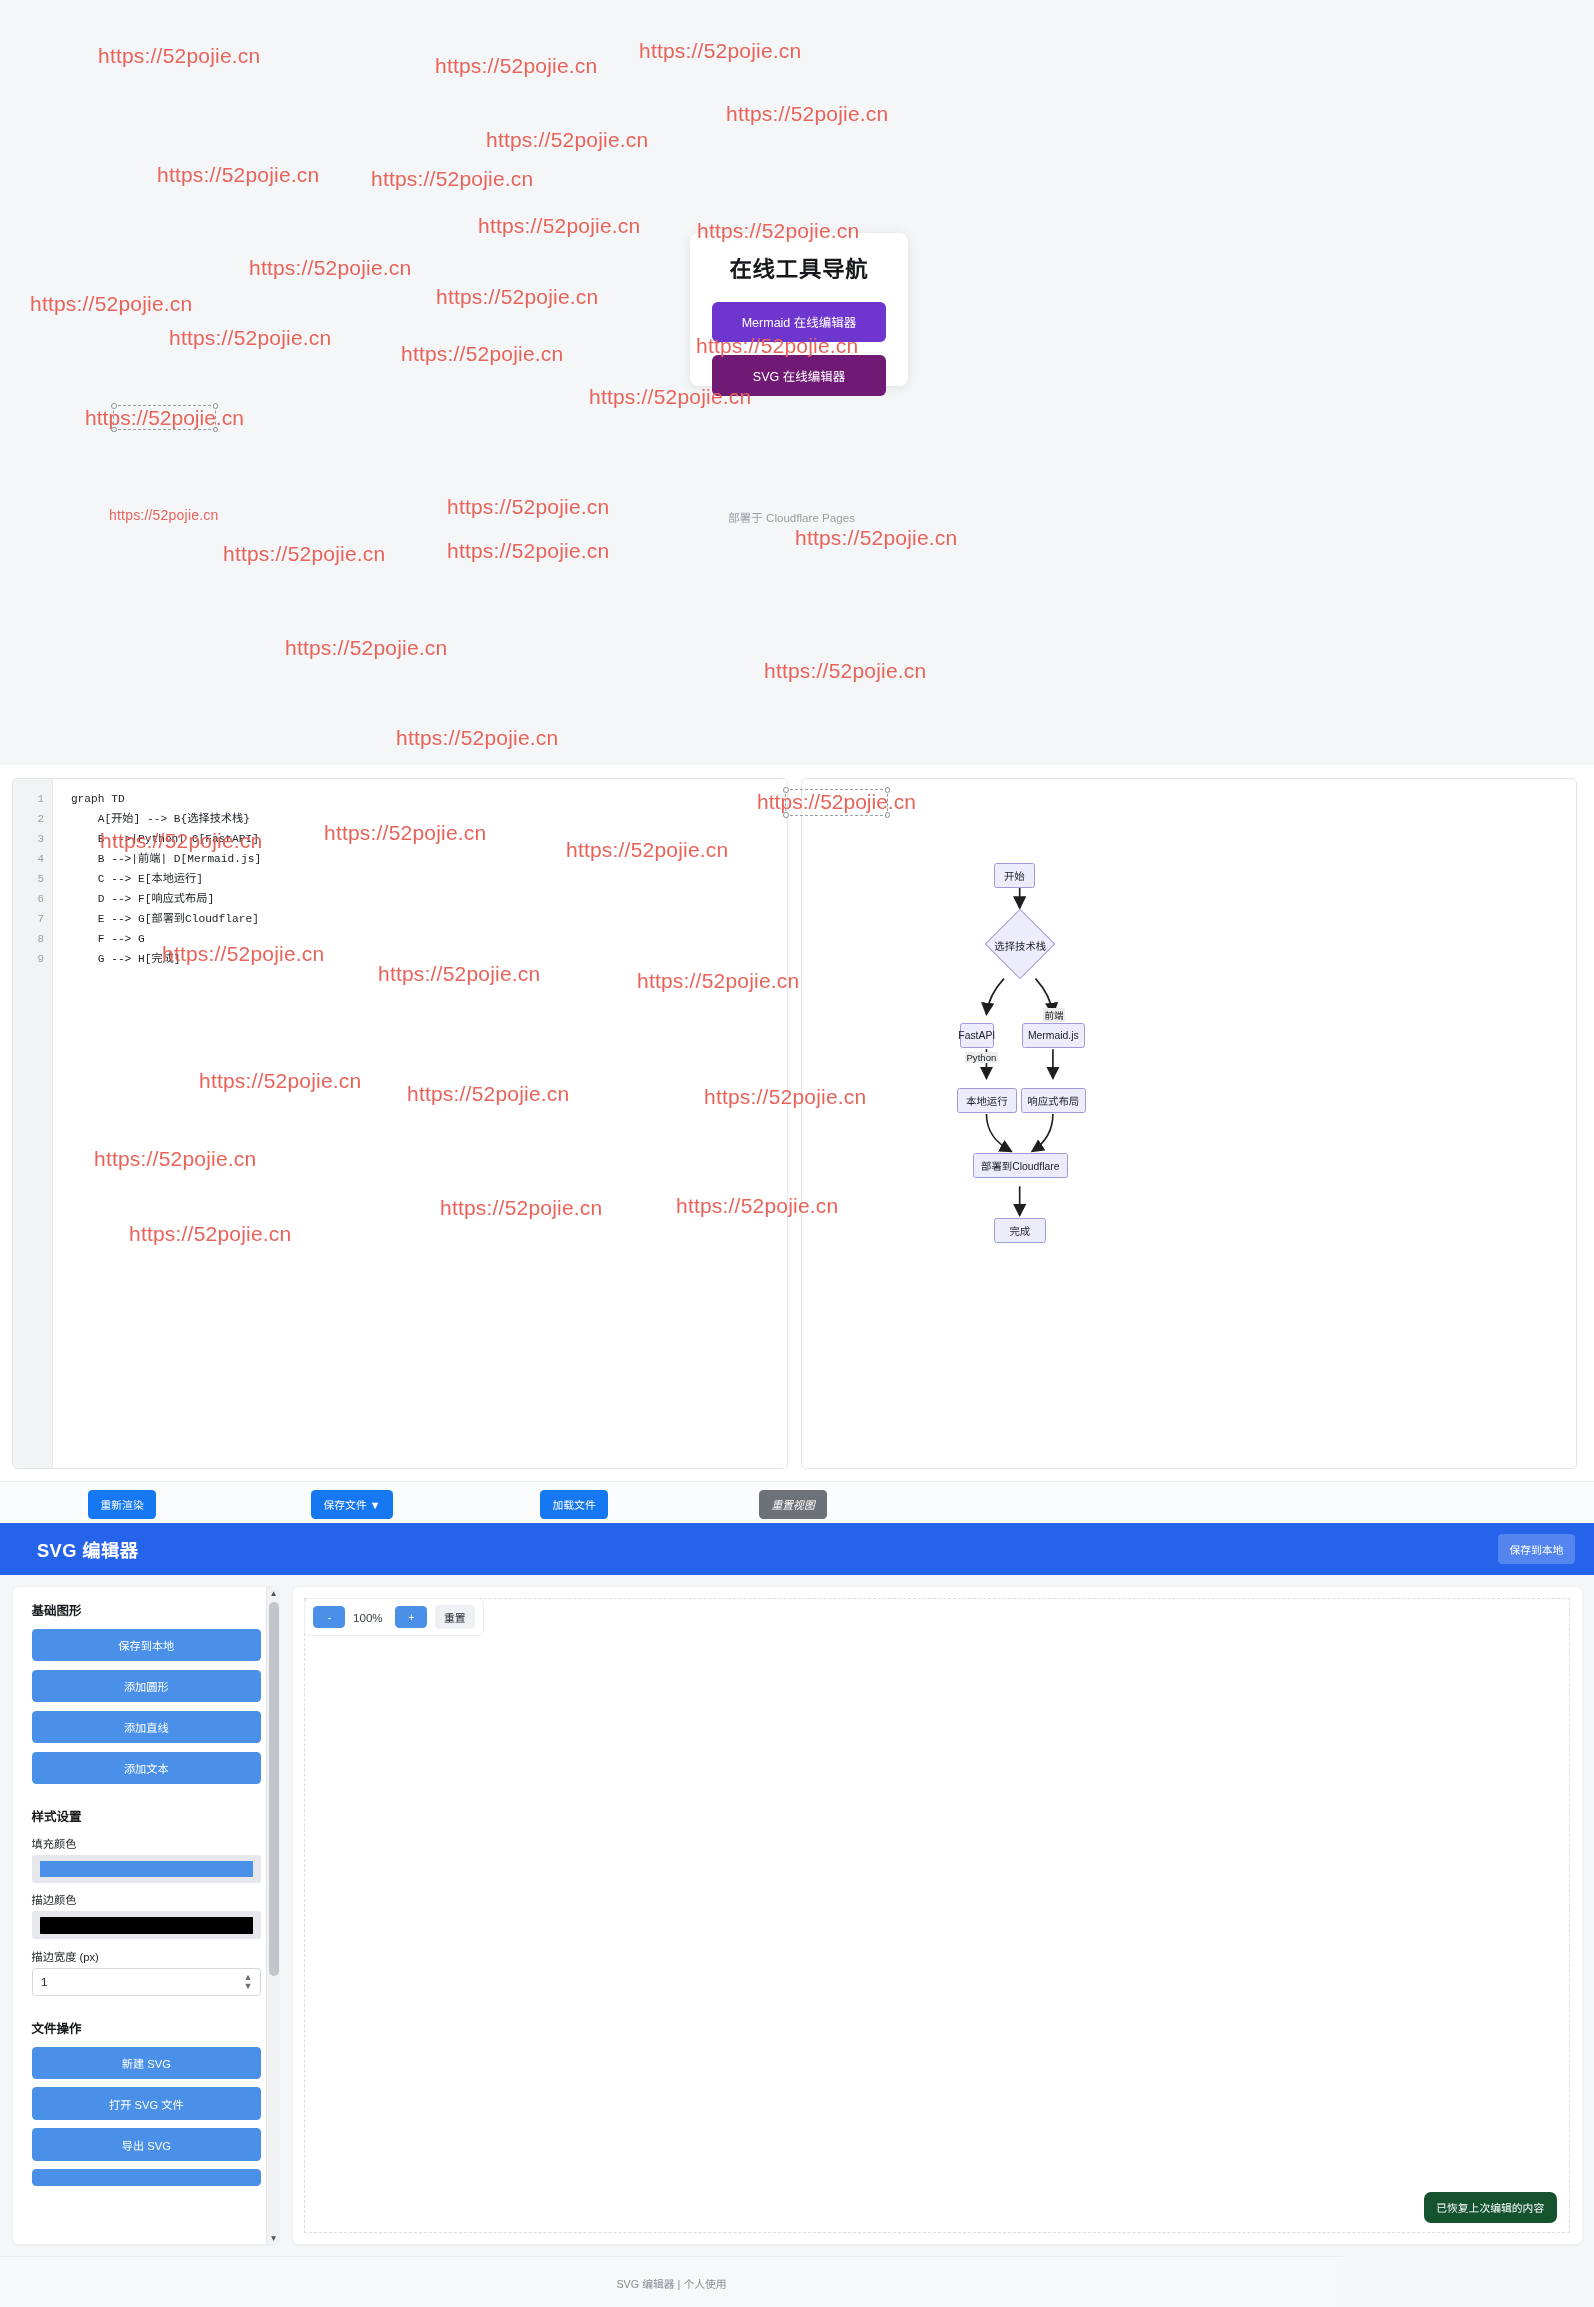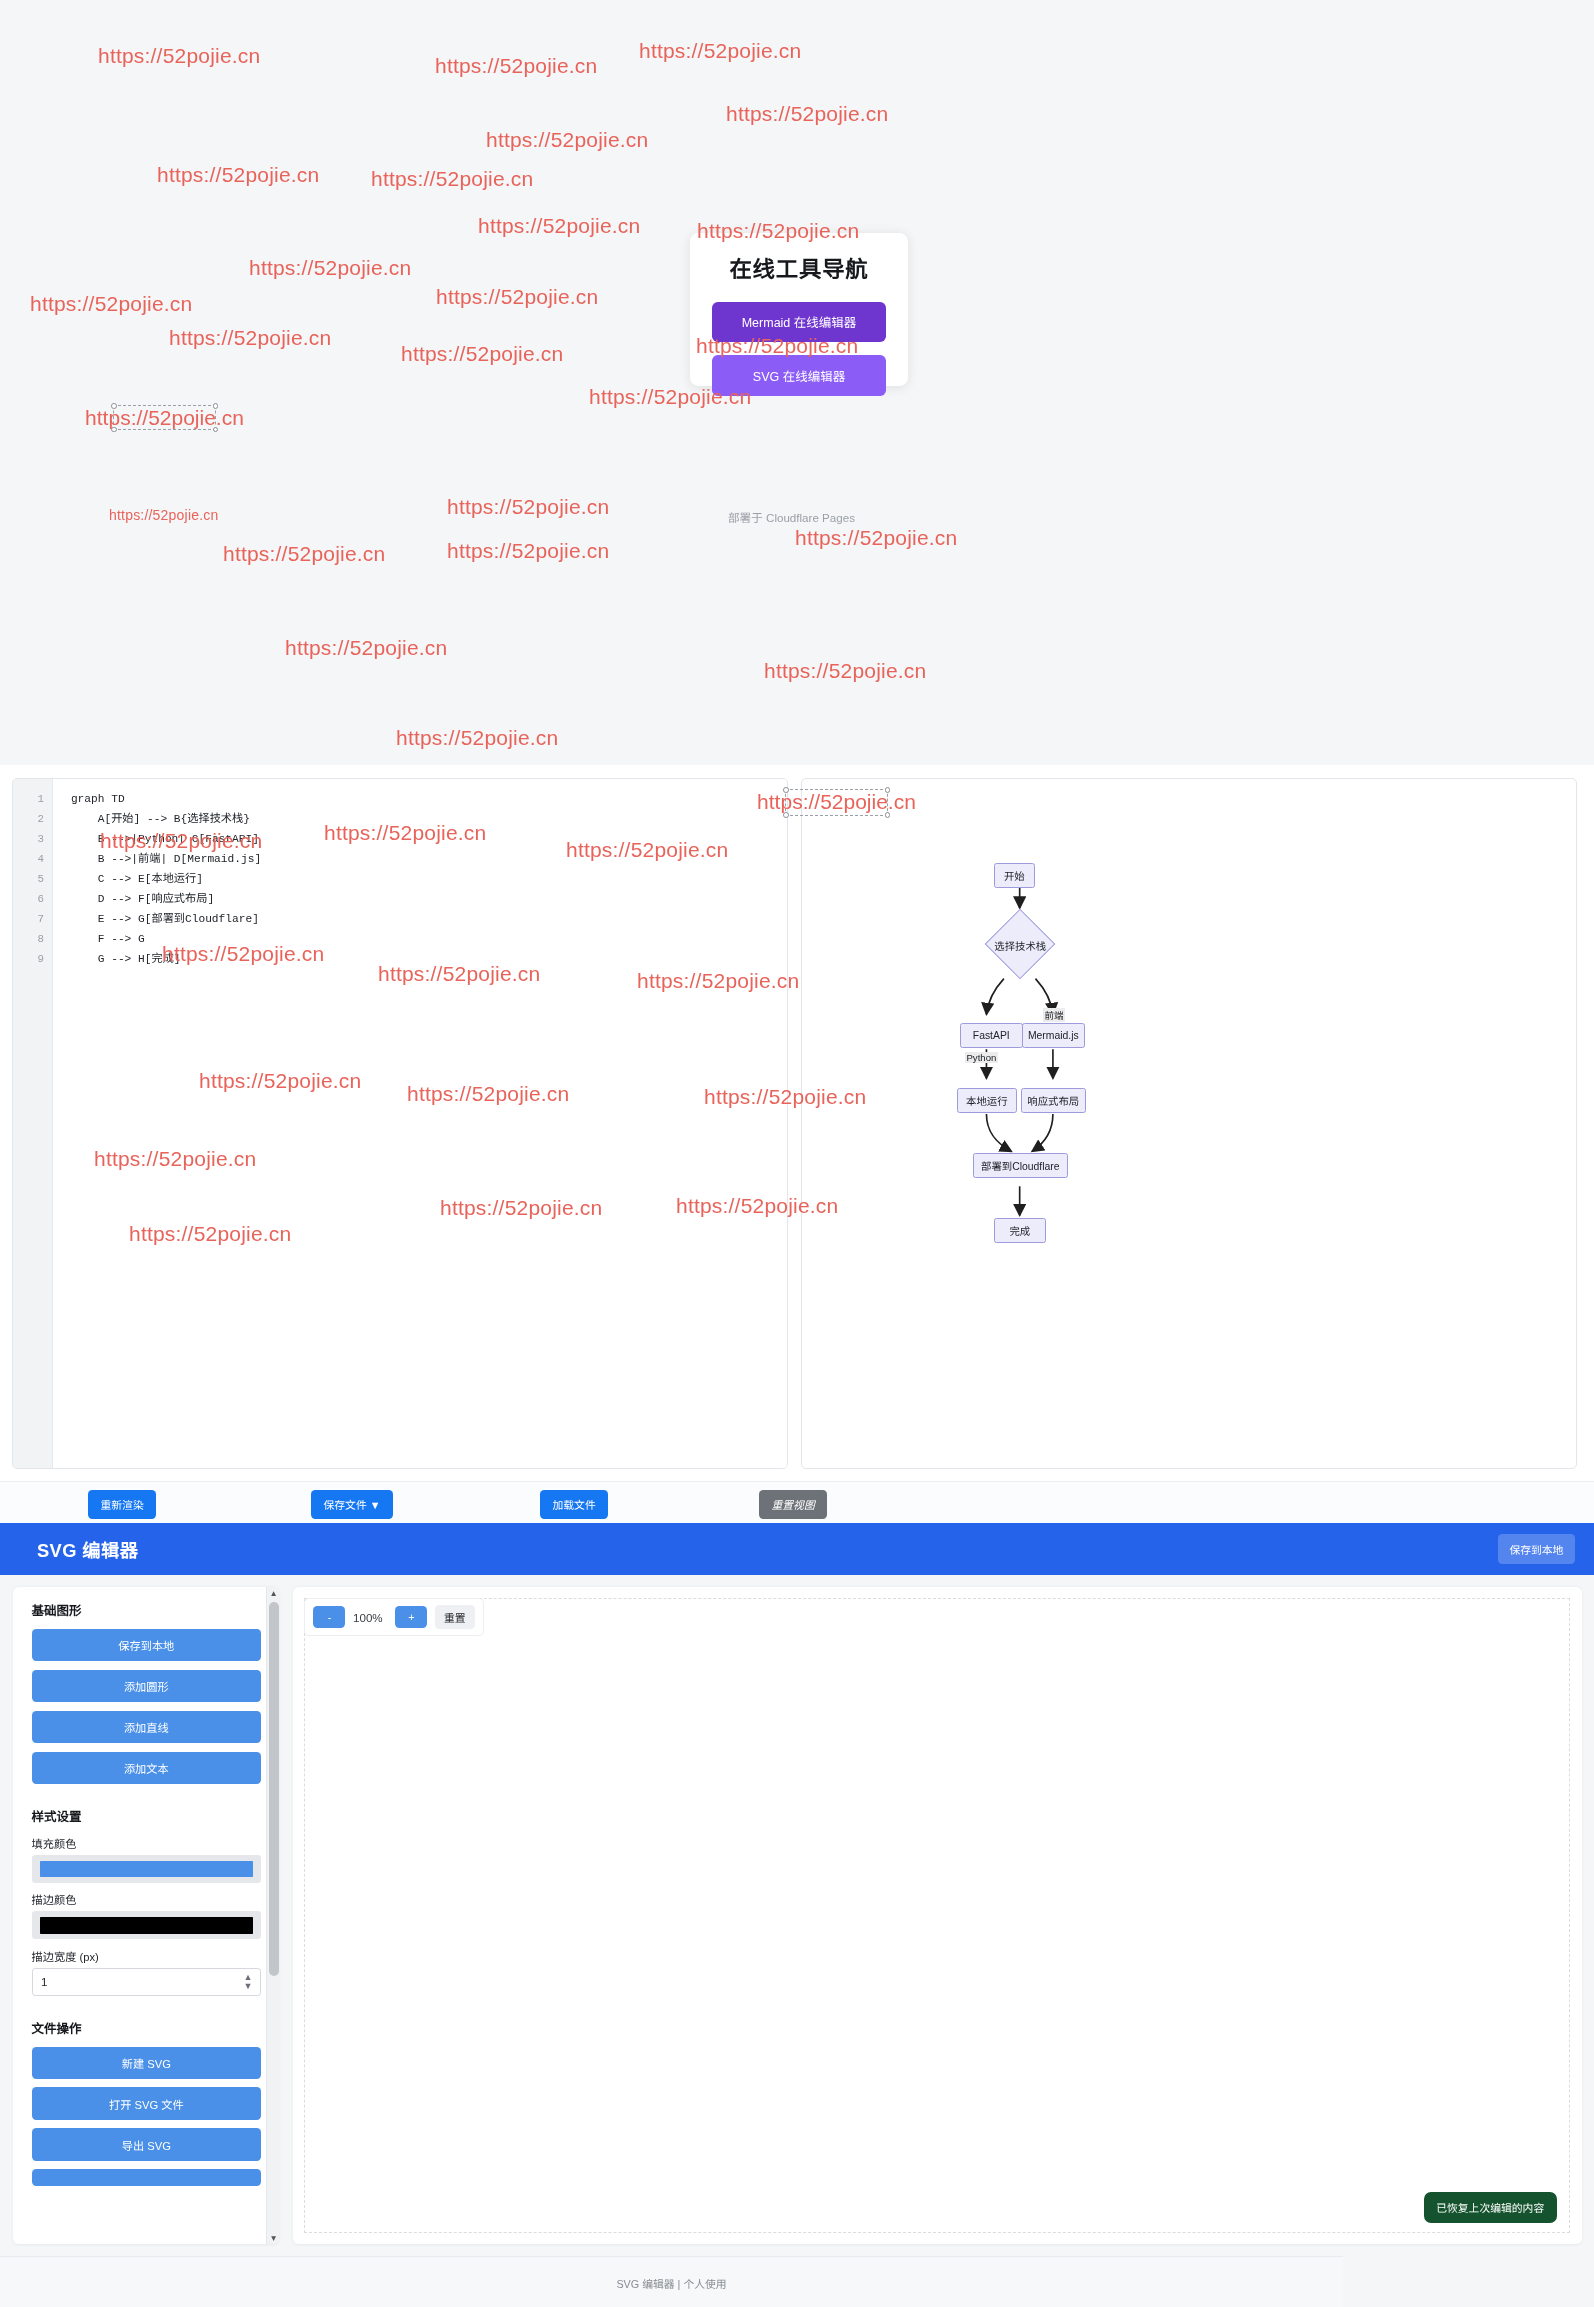--- a/index.html
+++ b/index.html
@@ -379,21 +379,21 @@
     font-size:10.8px; color:#878c92;
   }
 </style>
 </head>
 <body>
 
 <div id="nav-section">
   <div id="nav-card">
     <h1>在线工具导航</h1>
     <button class="nav-btn purple" style="background: rgb(111, 53, 207);">Mermaid 在线编辑器</button>
-    <button class="nav-btn blue" style="background: #8b5cf6;">SVG 在线编辑器</button>
+    <button class="nav-btn blue" style="background: #701a75;">SVG 在线编辑器</button>
   </div>
   <div id="deploy-note">部署于 Cloudflare Pages</div>
 </div>
 
 <div id="mermaid-section">
   <div id="mermaid-panes">
 
     <div class="pane left">
       <div id="code-gutter">
           <div>1</div>
@@ -446,21 +446,21 @@
         </svg>
 
         <div class="mnode" style="left:192px;top:84px;width:41px;height:25px;">开始</div>
 
         <div class="mdiamond" style="left:193px;top:140px;width:50px;height:50px;"></div>
         <div class="mdiamond-label" style="left:182px;top:159px;width:73px;text-align:center;">选择技术栈</div>
 
         <div class="medge-label" style="left:163px;top:229px;margin-top:44px;">Python</div>
         <div class="medge-label" style="left:241px;top:229px;">前端</div>
 
-        <div class="mnode" style="left:158px;top:244px;width:63px;height:25px;">FastAPI</div>
+        <div class="mnode" style="left:158px;top:244px;width:34px;height:25px;">FastAPI</div>
         <div class="mnode" style="left:220px;top:244px;width:63px;height:25px;">Mermaid.js</div>
 
         <div class="mnode" style="left:155px;top:309px;width:60px;height:25px;">本地运行</div>
         <div class="mnode" style="left:219px;top:309px;width:65px;height:25px;">响应式布局</div>
 
         <div class="mnode" style="left:171px;top:374px;width:95px;height:25px;">部署到Cloudflare</div>
 
         <div class="mnode" style="left:192px;top:439px;width:52px;height:25px;">完成</div>
       </div>
     </div>

